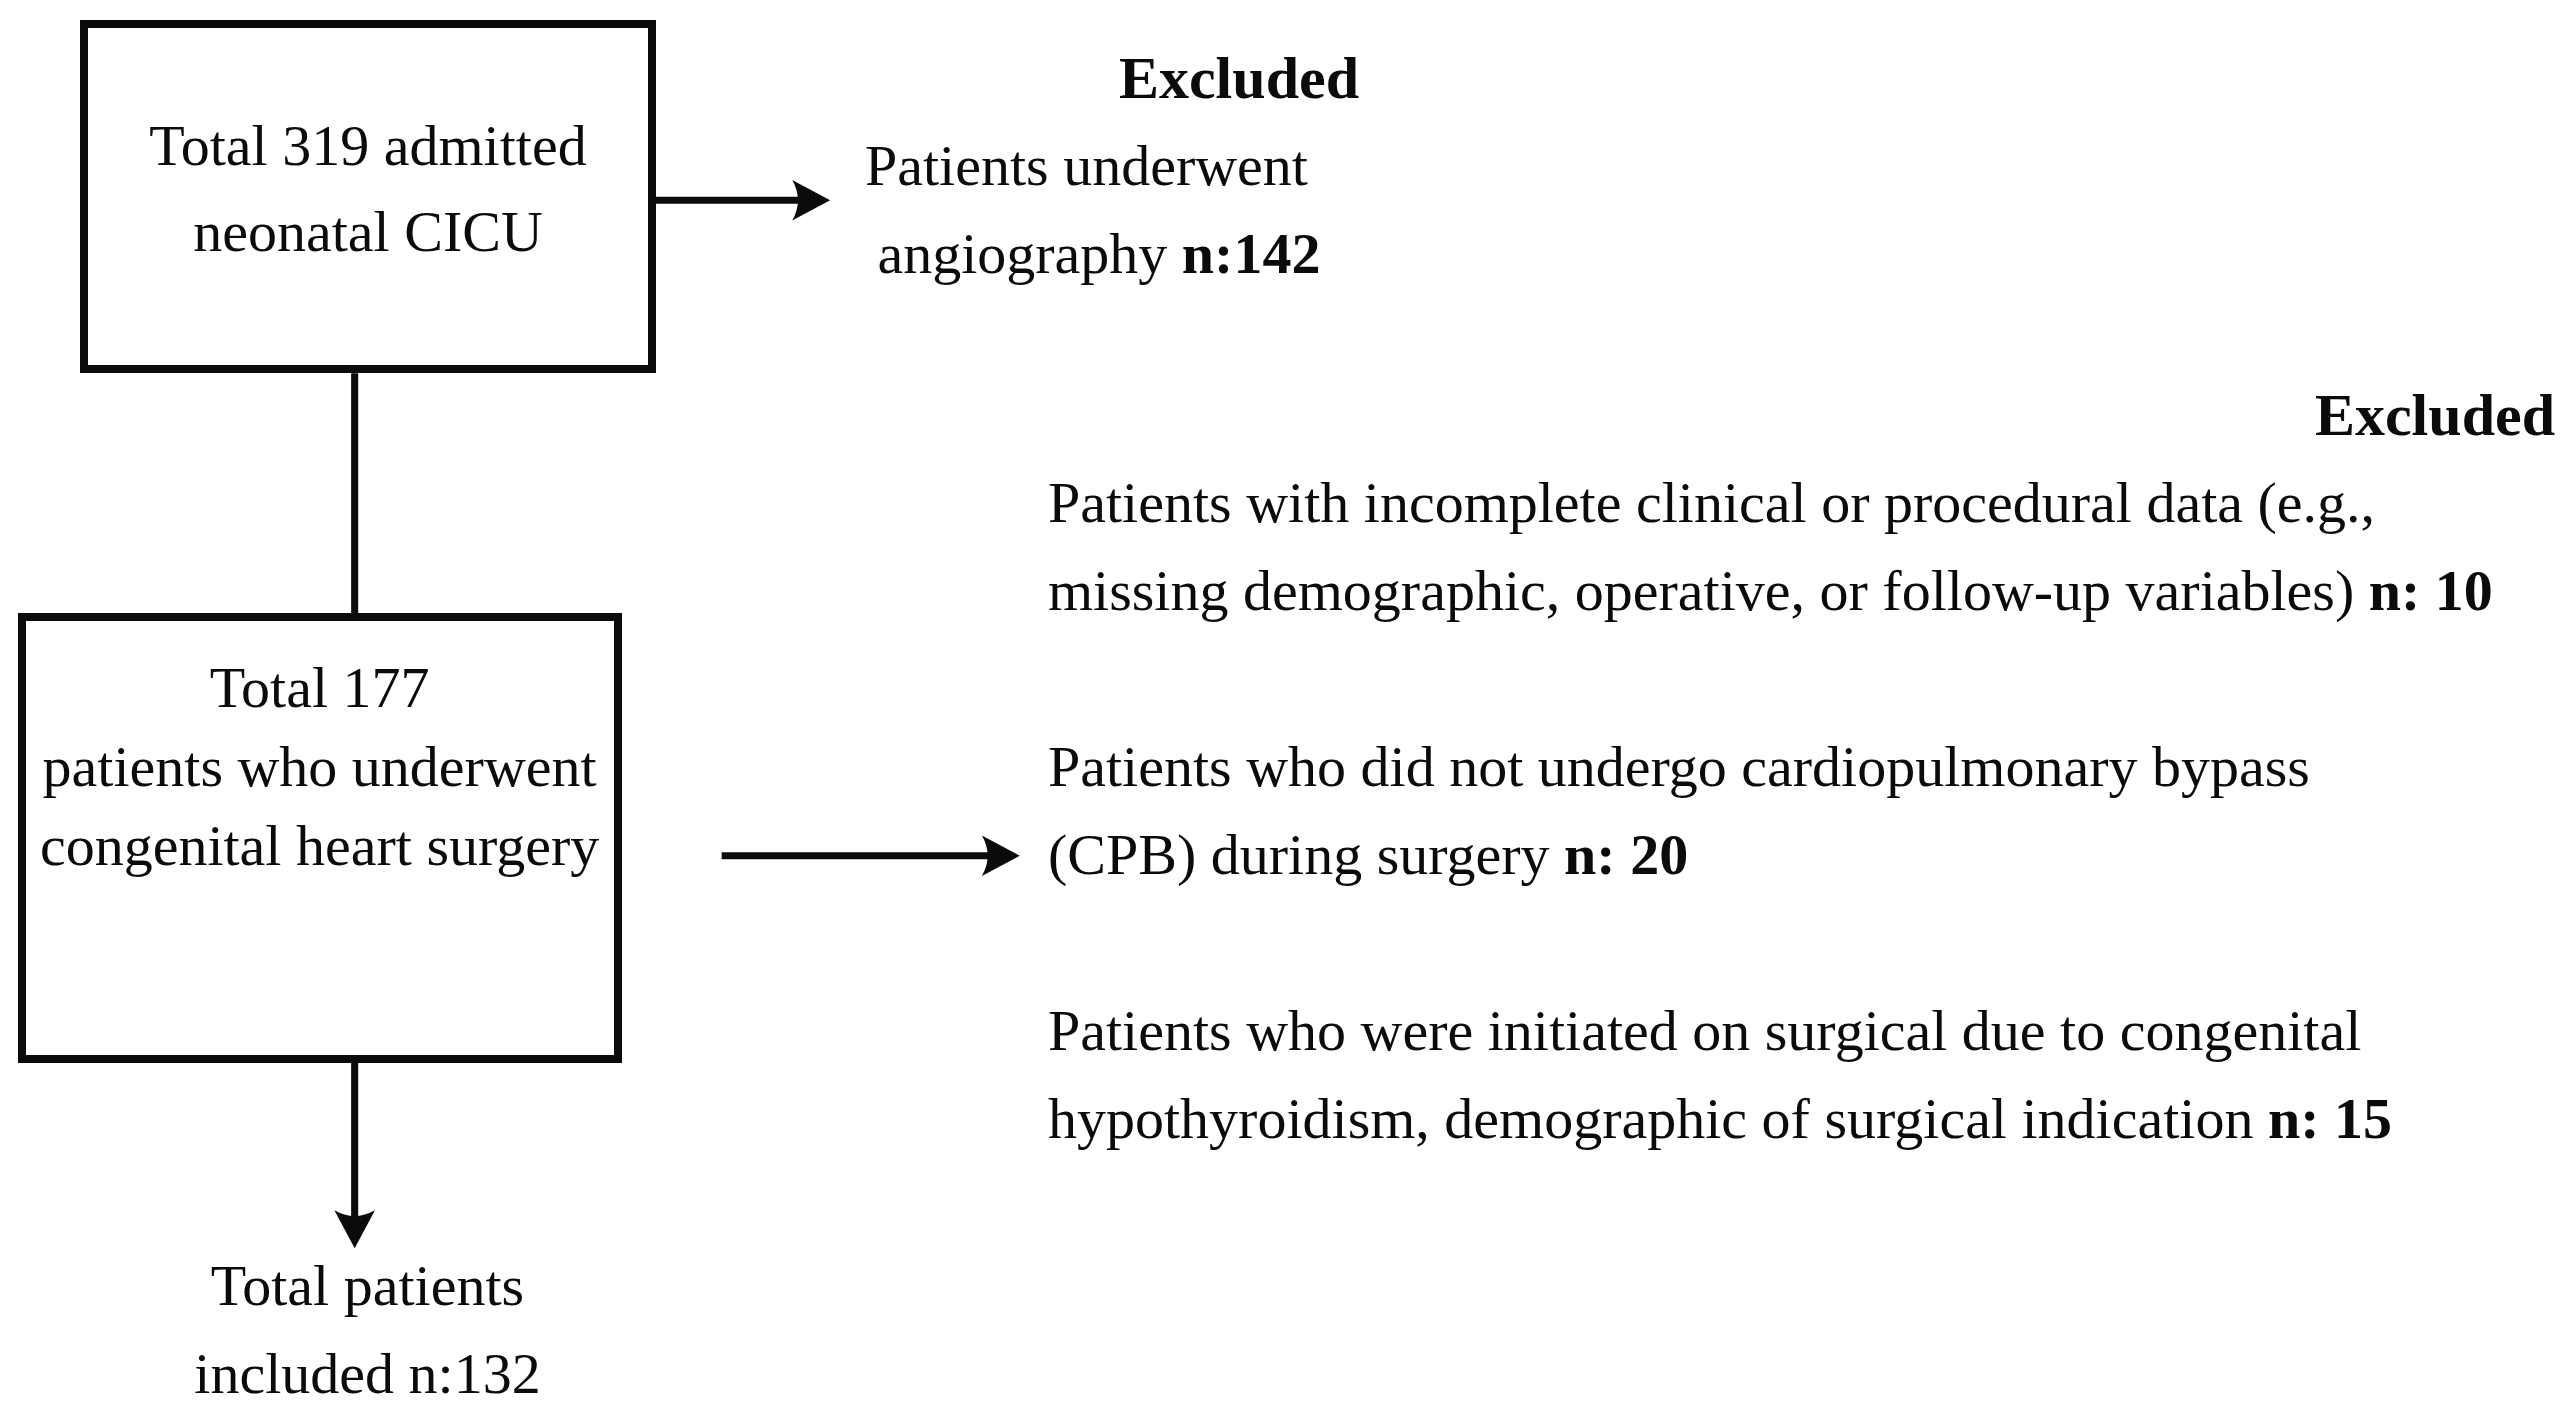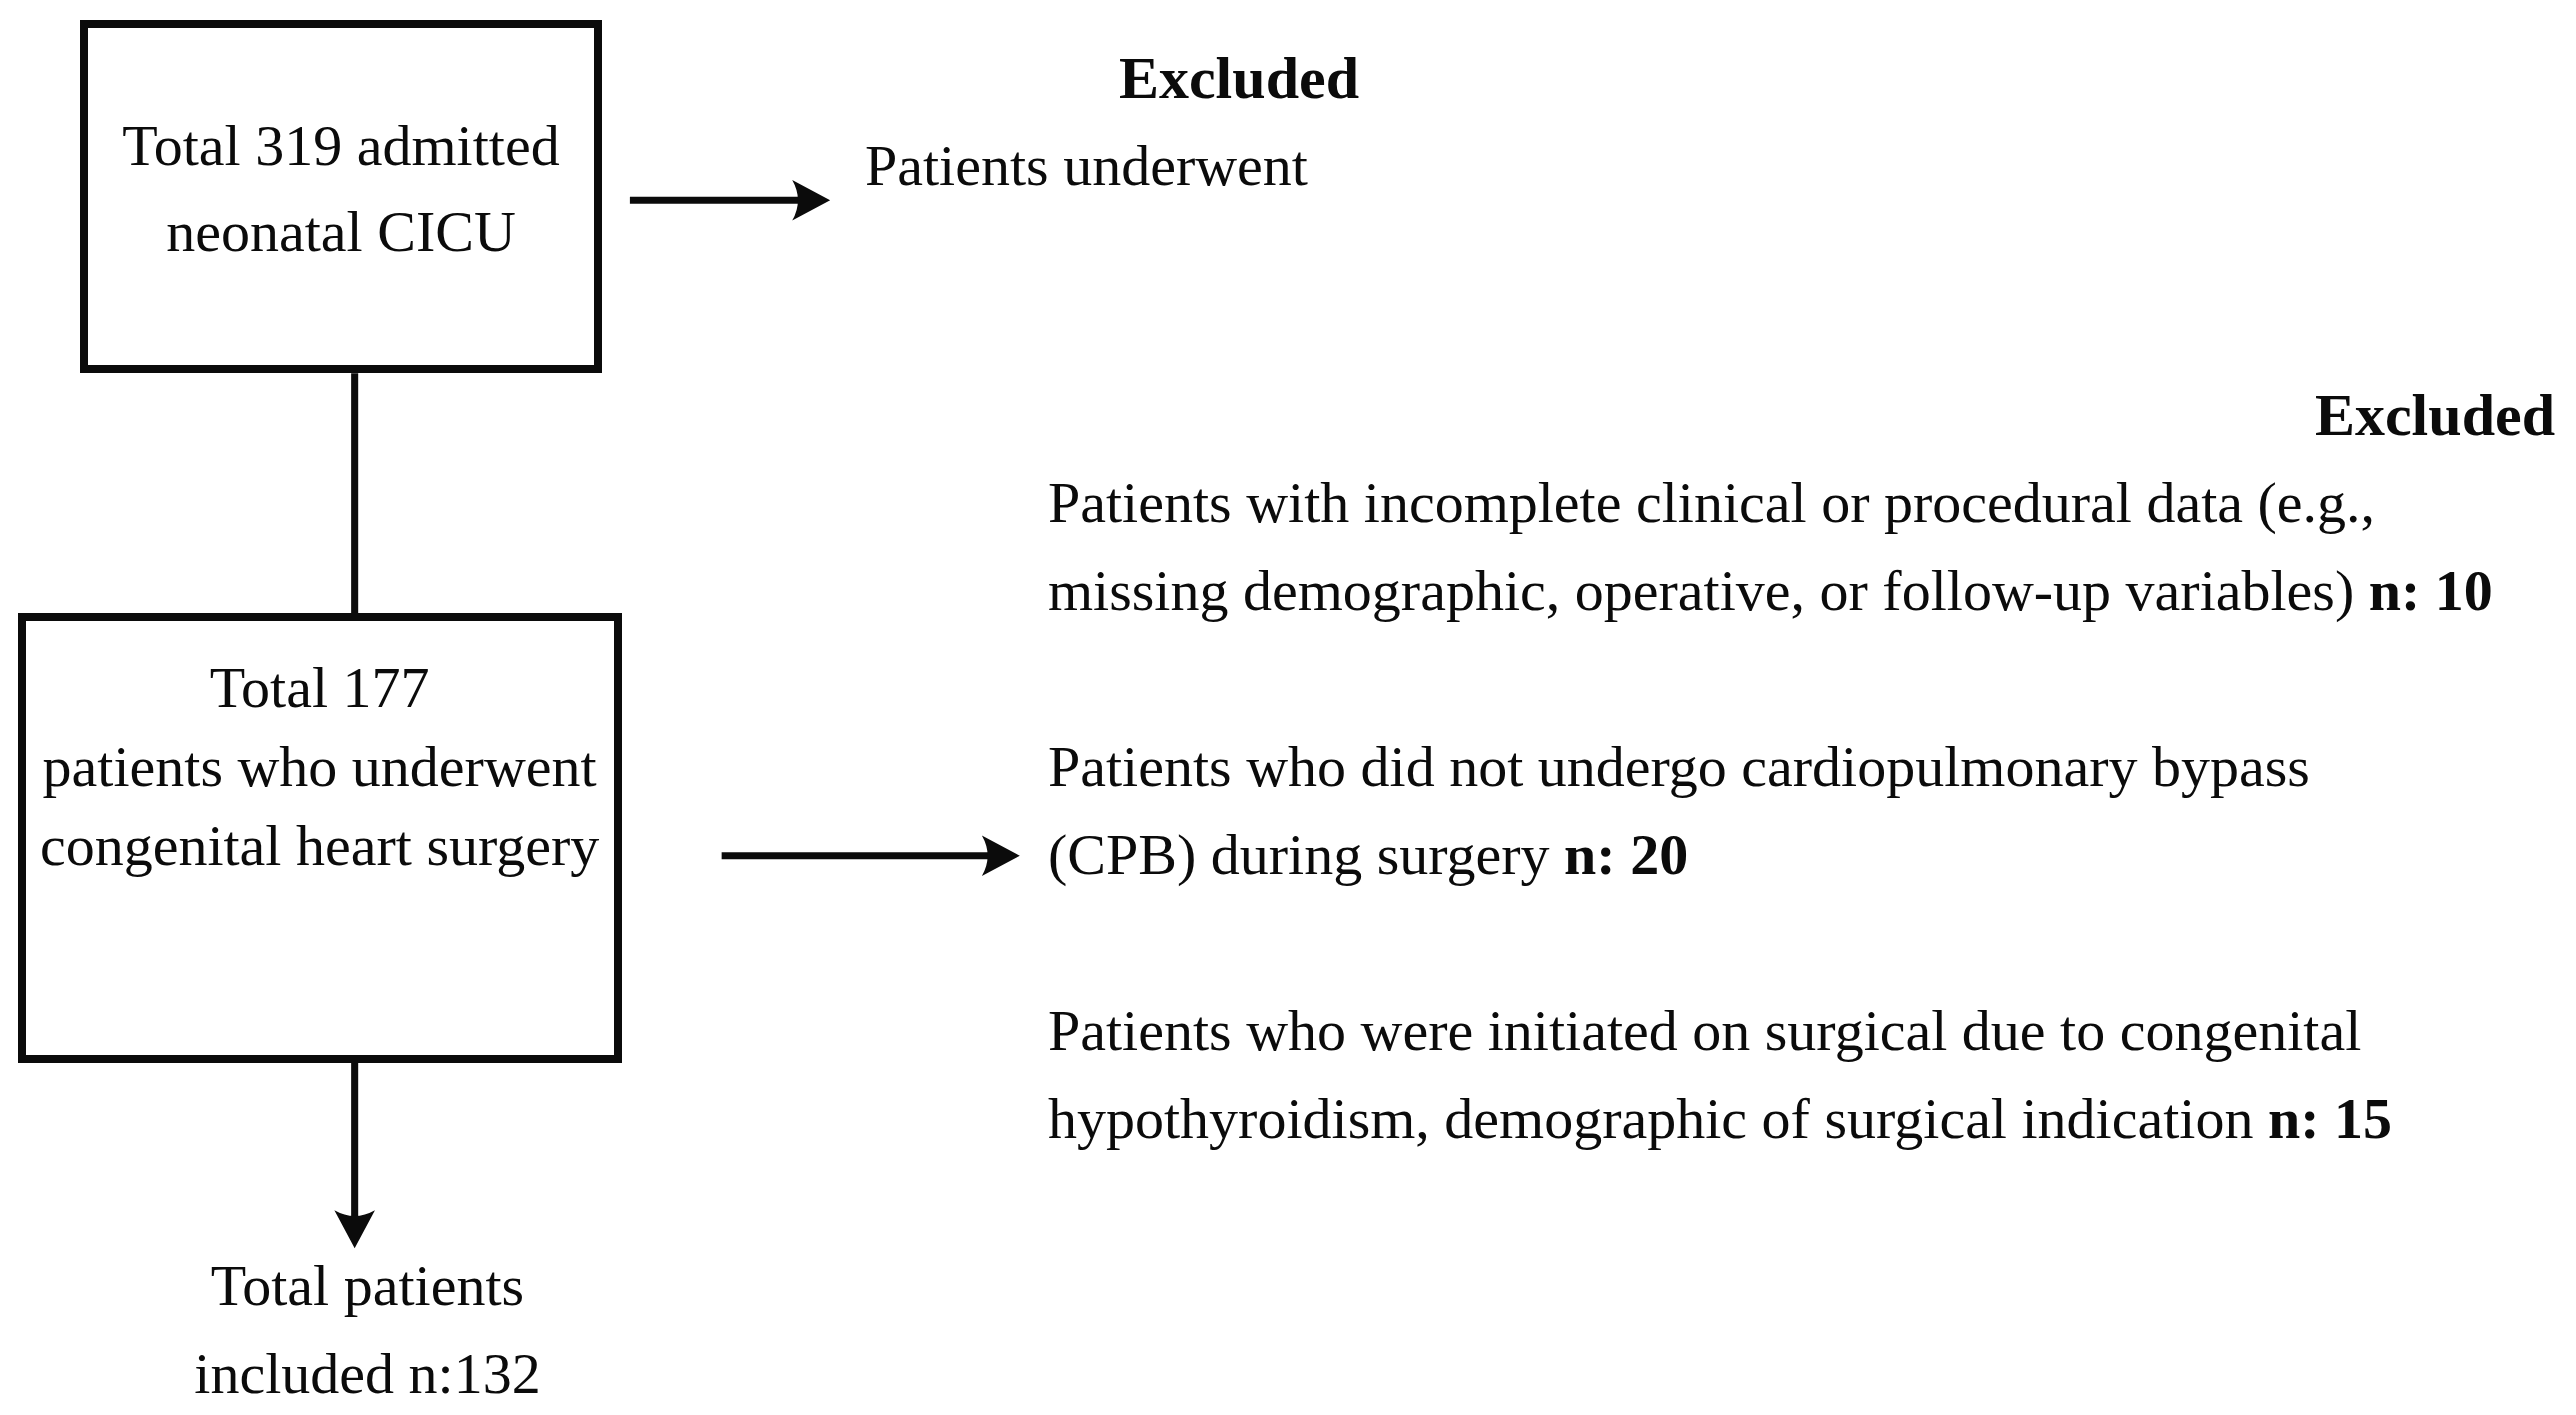--- a/index.html
+++ b/index.html
@@ -23,21 +23,21 @@
     box-sizing: border-box;
     display: flex;
     flex-direction: column;
     align-items: center;
     text-align: center;
     font-size: 58px;
   }
   .box-1 {
     left: 80px;
     top: 20px;
-    width: 522px;
+    width: 576px;
     height: 353px;
     justify-content: center;
     line-height: 86px;
     padding-bottom: 16px;
   }
   .box-2 {
     left: 17.6px;
     top: 613px;
     width: 604px;
     height: 450px;
@@ -124,20 +124,21 @@
   </svg>
 
   <div class="flow-box box-1">
     <span class="line">Total 319 admitted</span>
     <span class="line">neonatal CICU</span>
   </div>
 
   <div class="text-block excl-top">
     <div class="excl-title">Excluded</div>
     <div class="line">Patients underwent</div>
+    <div class="line indent-sm"><span>angiography </span><span class="n-val">n:142</span></div>
   </div>
 
   <div class="flow-box box-2">
     <span class="line">Total 177</span>
     <span class="line">patients who underwent</span>
     <span class="line">congenital heart surgery</span>
   </div>
 
   <div class="text-block excl-right">
     <div class="excl-title">Excluded</div>

